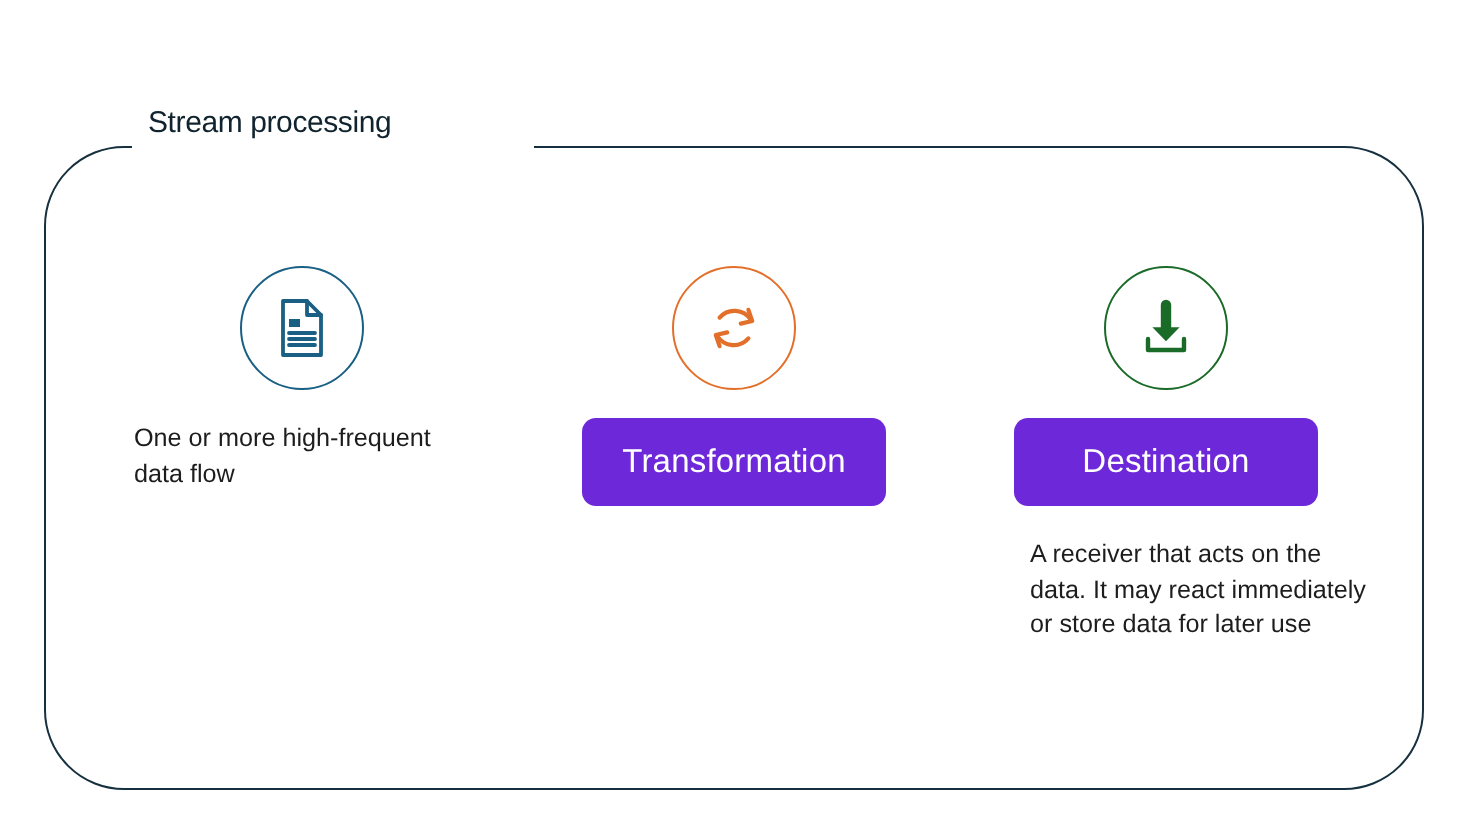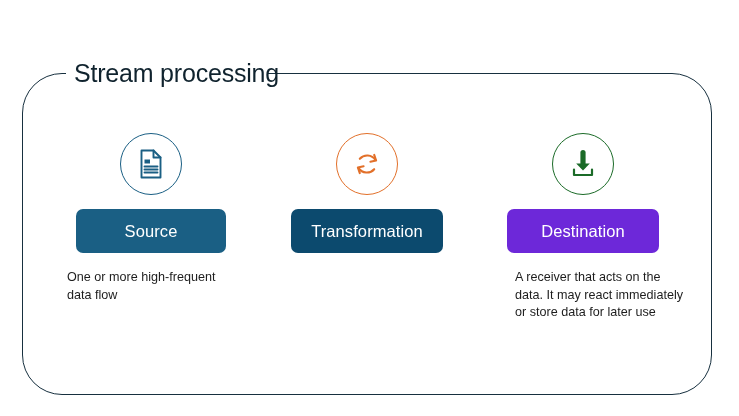--- a/index.html
+++ b/index.html
@@ -37,22 +37,22 @@
     left: 66px;
     top: 60px;
     width: 201px;
     height: 26px;
     background: #ffffff;
   }
 
   .frame-title {
     position: absolute;
     left: 74px;
-    top: 59px;
-    font-size: 25px;
+    top: 48px;
+    font-size: 15px;
     line-height: 28px;
     color: #10232e;
     letter-spacing: -0.2px;
     white-space: nowrap;
   }
 
   
   .columns {
     position: absolute;
     left: 22px;
@@ -122,34 +122,33 @@
       <div class="icon-circle" style="color:#1a5f84">
         <svg width="34" height="34" viewBox="0 0 34 34" fill="none" stroke="#1a5f84" stroke-width="1.9" stroke-linecap="round" stroke-linejoin="round">
           <path d="M7.5 3.5 h12 l7 7 v20 h-19 z"></path>
           <path d="M19.5 3.5 v7 h7"></path>
           <rect x="10.5" y="12.5" width="5.5" height="4" fill="#1a5f84" stroke="none"></rect>
           <path d="M10.5 19.5 h13"></path>
           <path d="M10.5 22.5 h13"></path>
           <path d="M10.5 25.5 h13"></path>
         </svg>
       </div>
-      <div class="label-box" style="background:#1a5f84">Source</div>
       <div class="desc">One or more high-frequent data flow</div>
     </div>
 
     <div class="column col-transformation">
       <div class="icon-circle" style="color:#e2702a">
         <svg width="34" height="34" viewBox="0 0 34 34" fill="none" stroke="#e2702a" stroke-width="2.1" stroke-linecap="round" stroke-linejoin="round">
           <path d="M9.8 11.8 A9.8 9.8 0 0 1 25.4 12.9"></path>
           <path d="M24.2 7.9 l1.9 5.6 -5.7 1.3"></path>
           <path d="M24.2 22.2 A9.8 9.8 0 0 1 8.6 21.1"></path>
           <path d="M9.8 26.1 l-1.9 -5.6 5.7 -1.3"></path>
         </svg>
       </div>
-      <div class="label-box" style="background:#0c4a6e">Transformation</div>
+      <div class="label-box" style="background:#6d28d9">Transformation</div>
     </div>
 
     <div class="column col-destination">
       <div class="icon-circle" style="color:#1b6b28">
         <svg width="34" height="34" viewBox="0 0 34 34" fill="none" stroke="#1b6b28" stroke-width="2.2" stroke-linecap="round" stroke-linejoin="round">
           <path d="M17 5.5 v13.5" stroke-width="5.2"></path>
           <path d="M10.2 16.6 L17 23.6 L23.8 16.6 z" fill="#1b6b28" stroke="none"></path>
           <path d="M8 22.5 v5.5 h18 v-5.5"></path>
         </svg>
       </div>

